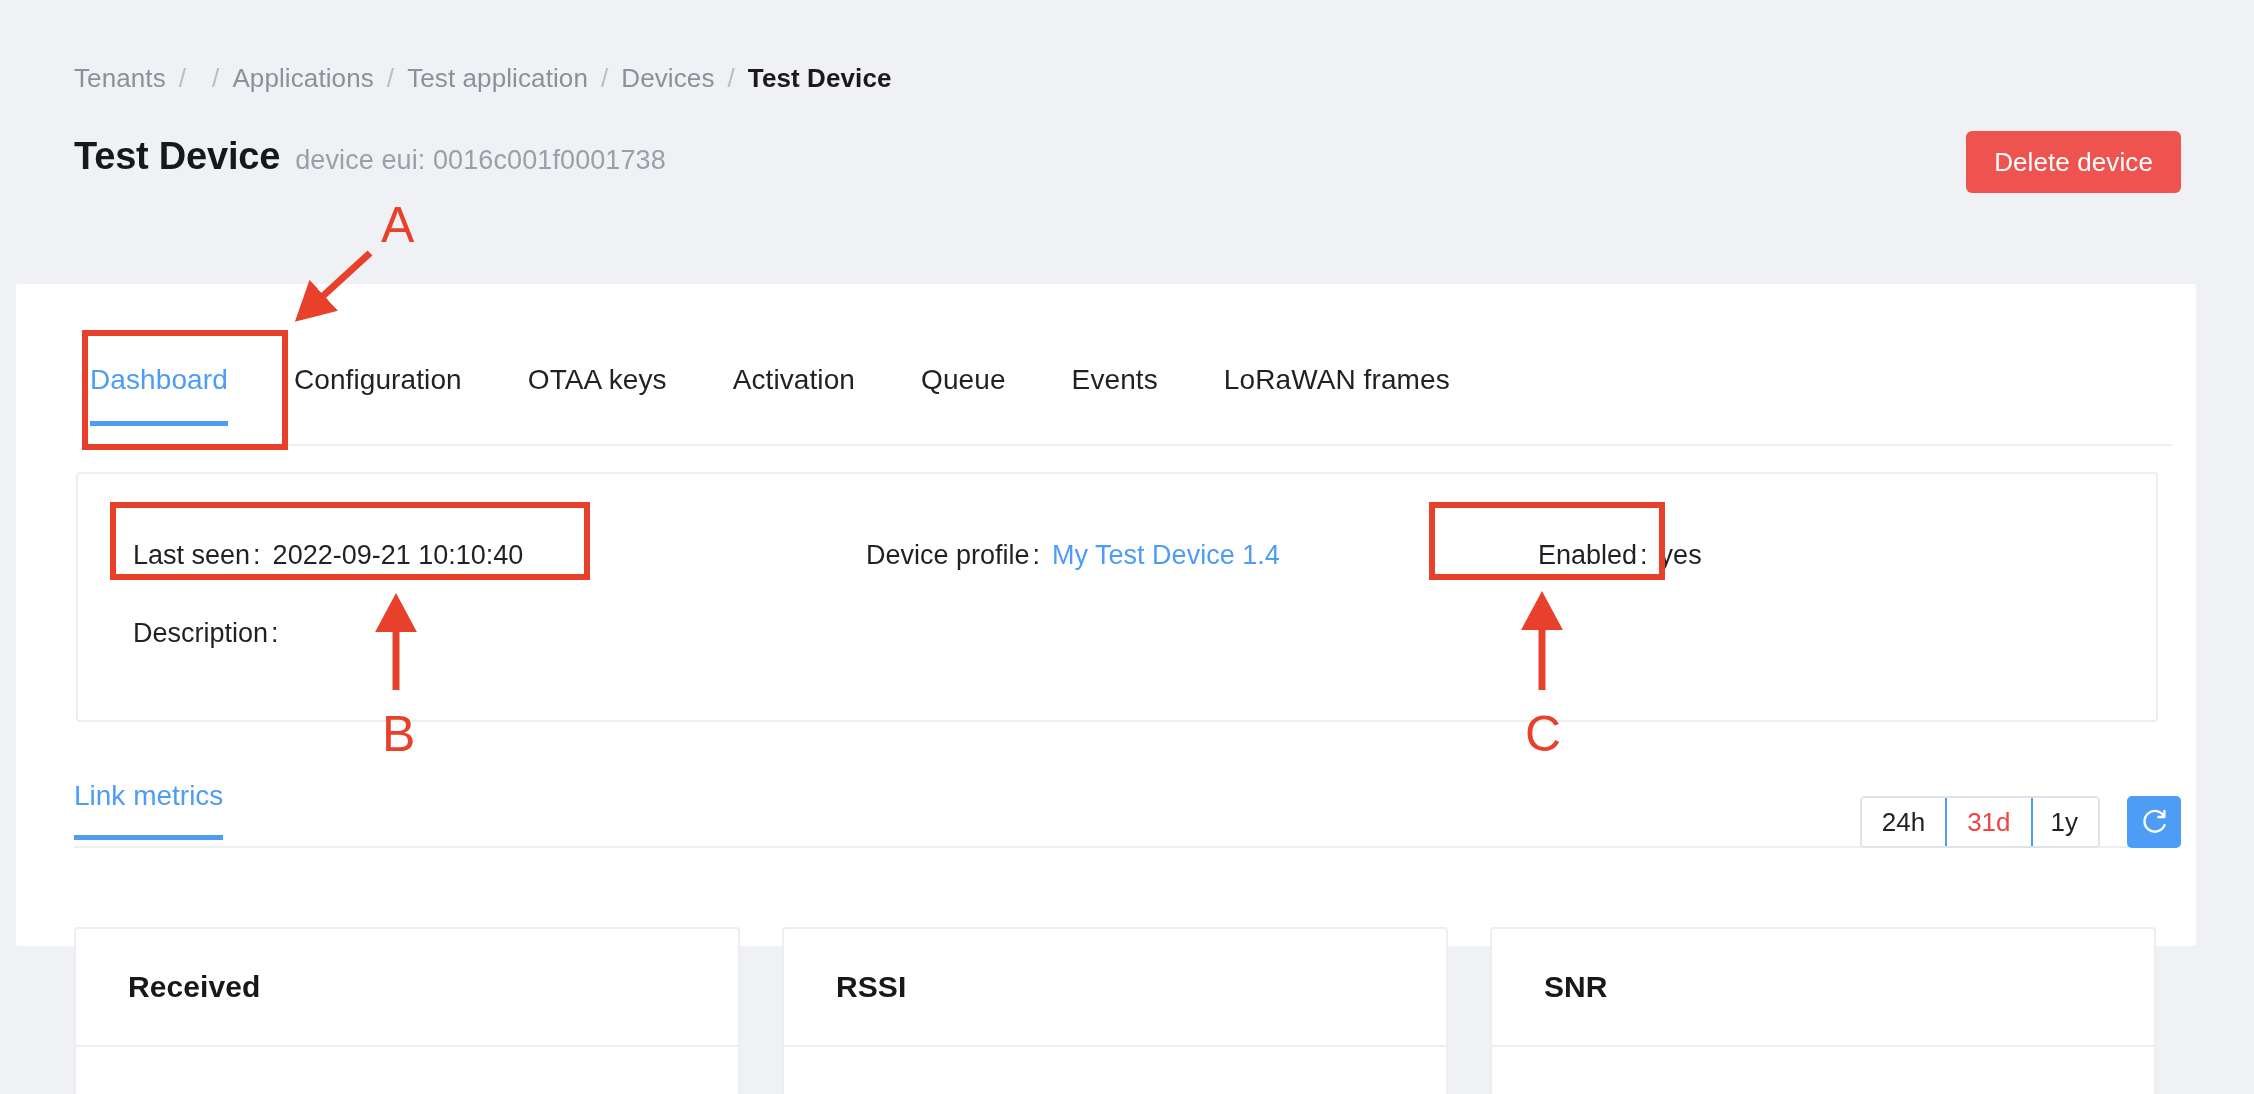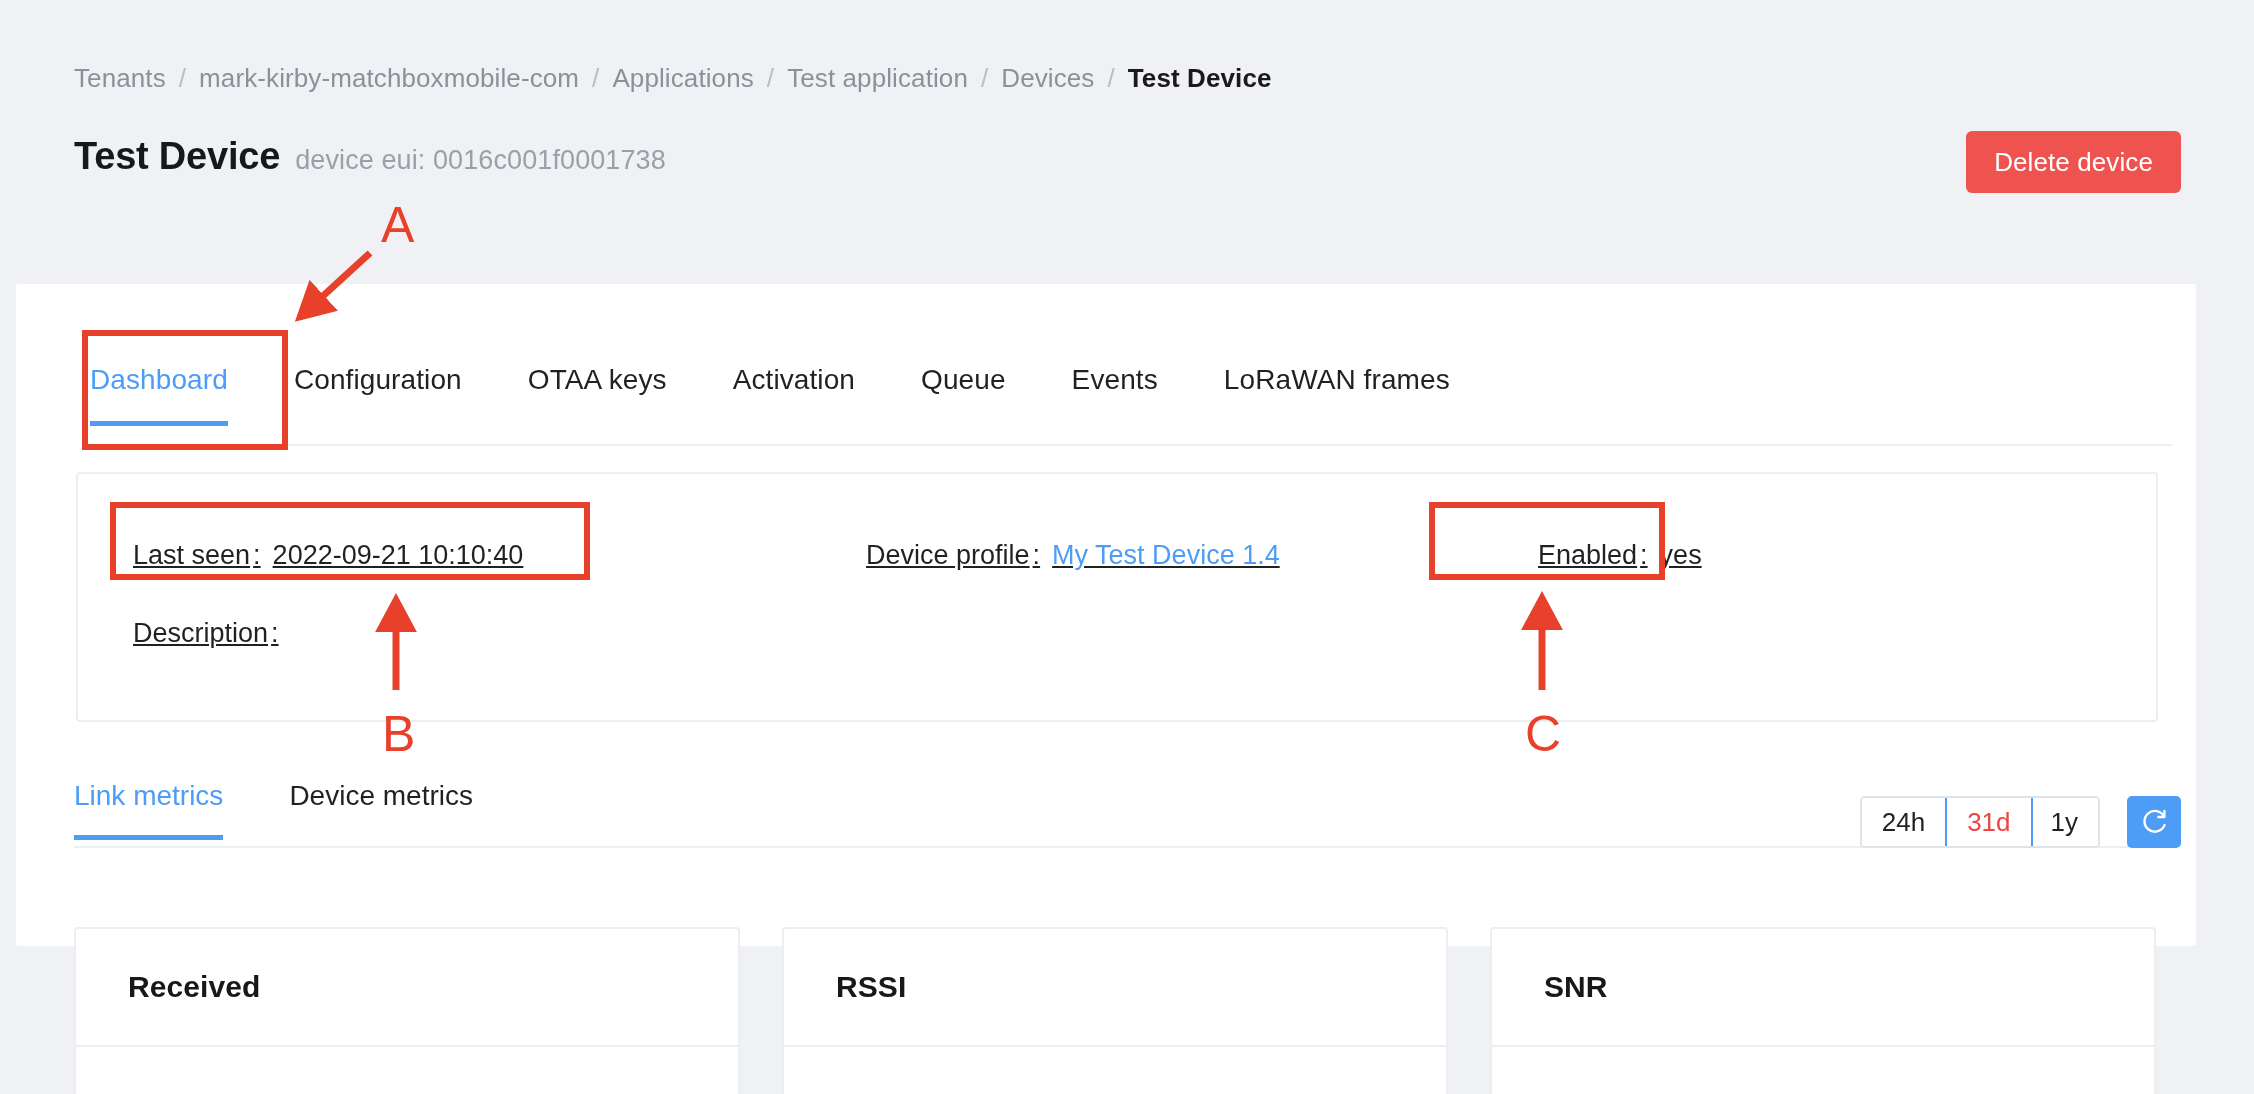--- a/index.html
+++ b/index.html
@@ -134,21 +134,20 @@
     height: 78px;
     align-items: center;
   }
   .info-cell {
     font-size: 27px;
     color: #1f2124;
     display: flex;
     align-items: flex-start;
     box-sizing: border-box;
     white-space: nowrap;
-    text-decoration: underline;
   }
   .info-cell.c1 { width: 660px; padding-left: 55px; }
   .info-cell.c2 { width: 660px; padding-left: 128px; }
   .info-cell.c3 { width: 700px; padding-left: 140px; }
   .info-label { color: #1f2124; }
   .info-colon { padding: 0 6px 0 3px; color:#1f2124; }
   .info-value { color: #1f2124; margin-left: 6px; }
   .info-value.link { color: #4d9df6; cursor: pointer; }
 
   
@@ -282,21 +281,20 @@
     font-family: "Liberation Sans", sans-serif;
     line-height: 1;
   }
 </style>
 </head>
 <body>
 
 <div class="breadcrumb">
   <span class="crumb">Tenants</span>
   <span class="sep">/</span>
-  <span class="crumb">mark-kirby-matchboxmobile-com</span>
   <span class="sep">/</span>
   <span class="crumb">Applications</span>
   <span class="sep">/</span>
   <span class="crumb">Test application</span>
   <span class="sep">/</span>
   <span class="crumb">Devices</span>
   <span class="sep">/</span>
   <span class="crumb current">Test Device</span>
 </div>
 
@@ -344,21 +342,20 @@
         <span class="info-label">Description</span>
         <span class="info-colon">:</span>
         <span class="info-value"></span>
       </div>
     </div>
   </div>
 </div>
 
 <div class="metric-tabs">
   <div class="mtab active">Link metrics</div>
-  <div class="mtab">Device metrics</div>
 </div>
 
 <div class="range-group">
   <button class="range-btn">24h</button>
   <button class="range-btn active">31d</button>
   <button class="range-btn">1y</button>
 </div>
 <button class="refresh-btn">
   <svg width="30" height="30" viewBox="0 0 24 24" fill="none">
     <path d="M20 7.5 A8.3 8.3 0 1 0 20.4 14.5" stroke="#ffffff" stroke-width="1.9" stroke-linecap="round" fill="none"></path>

